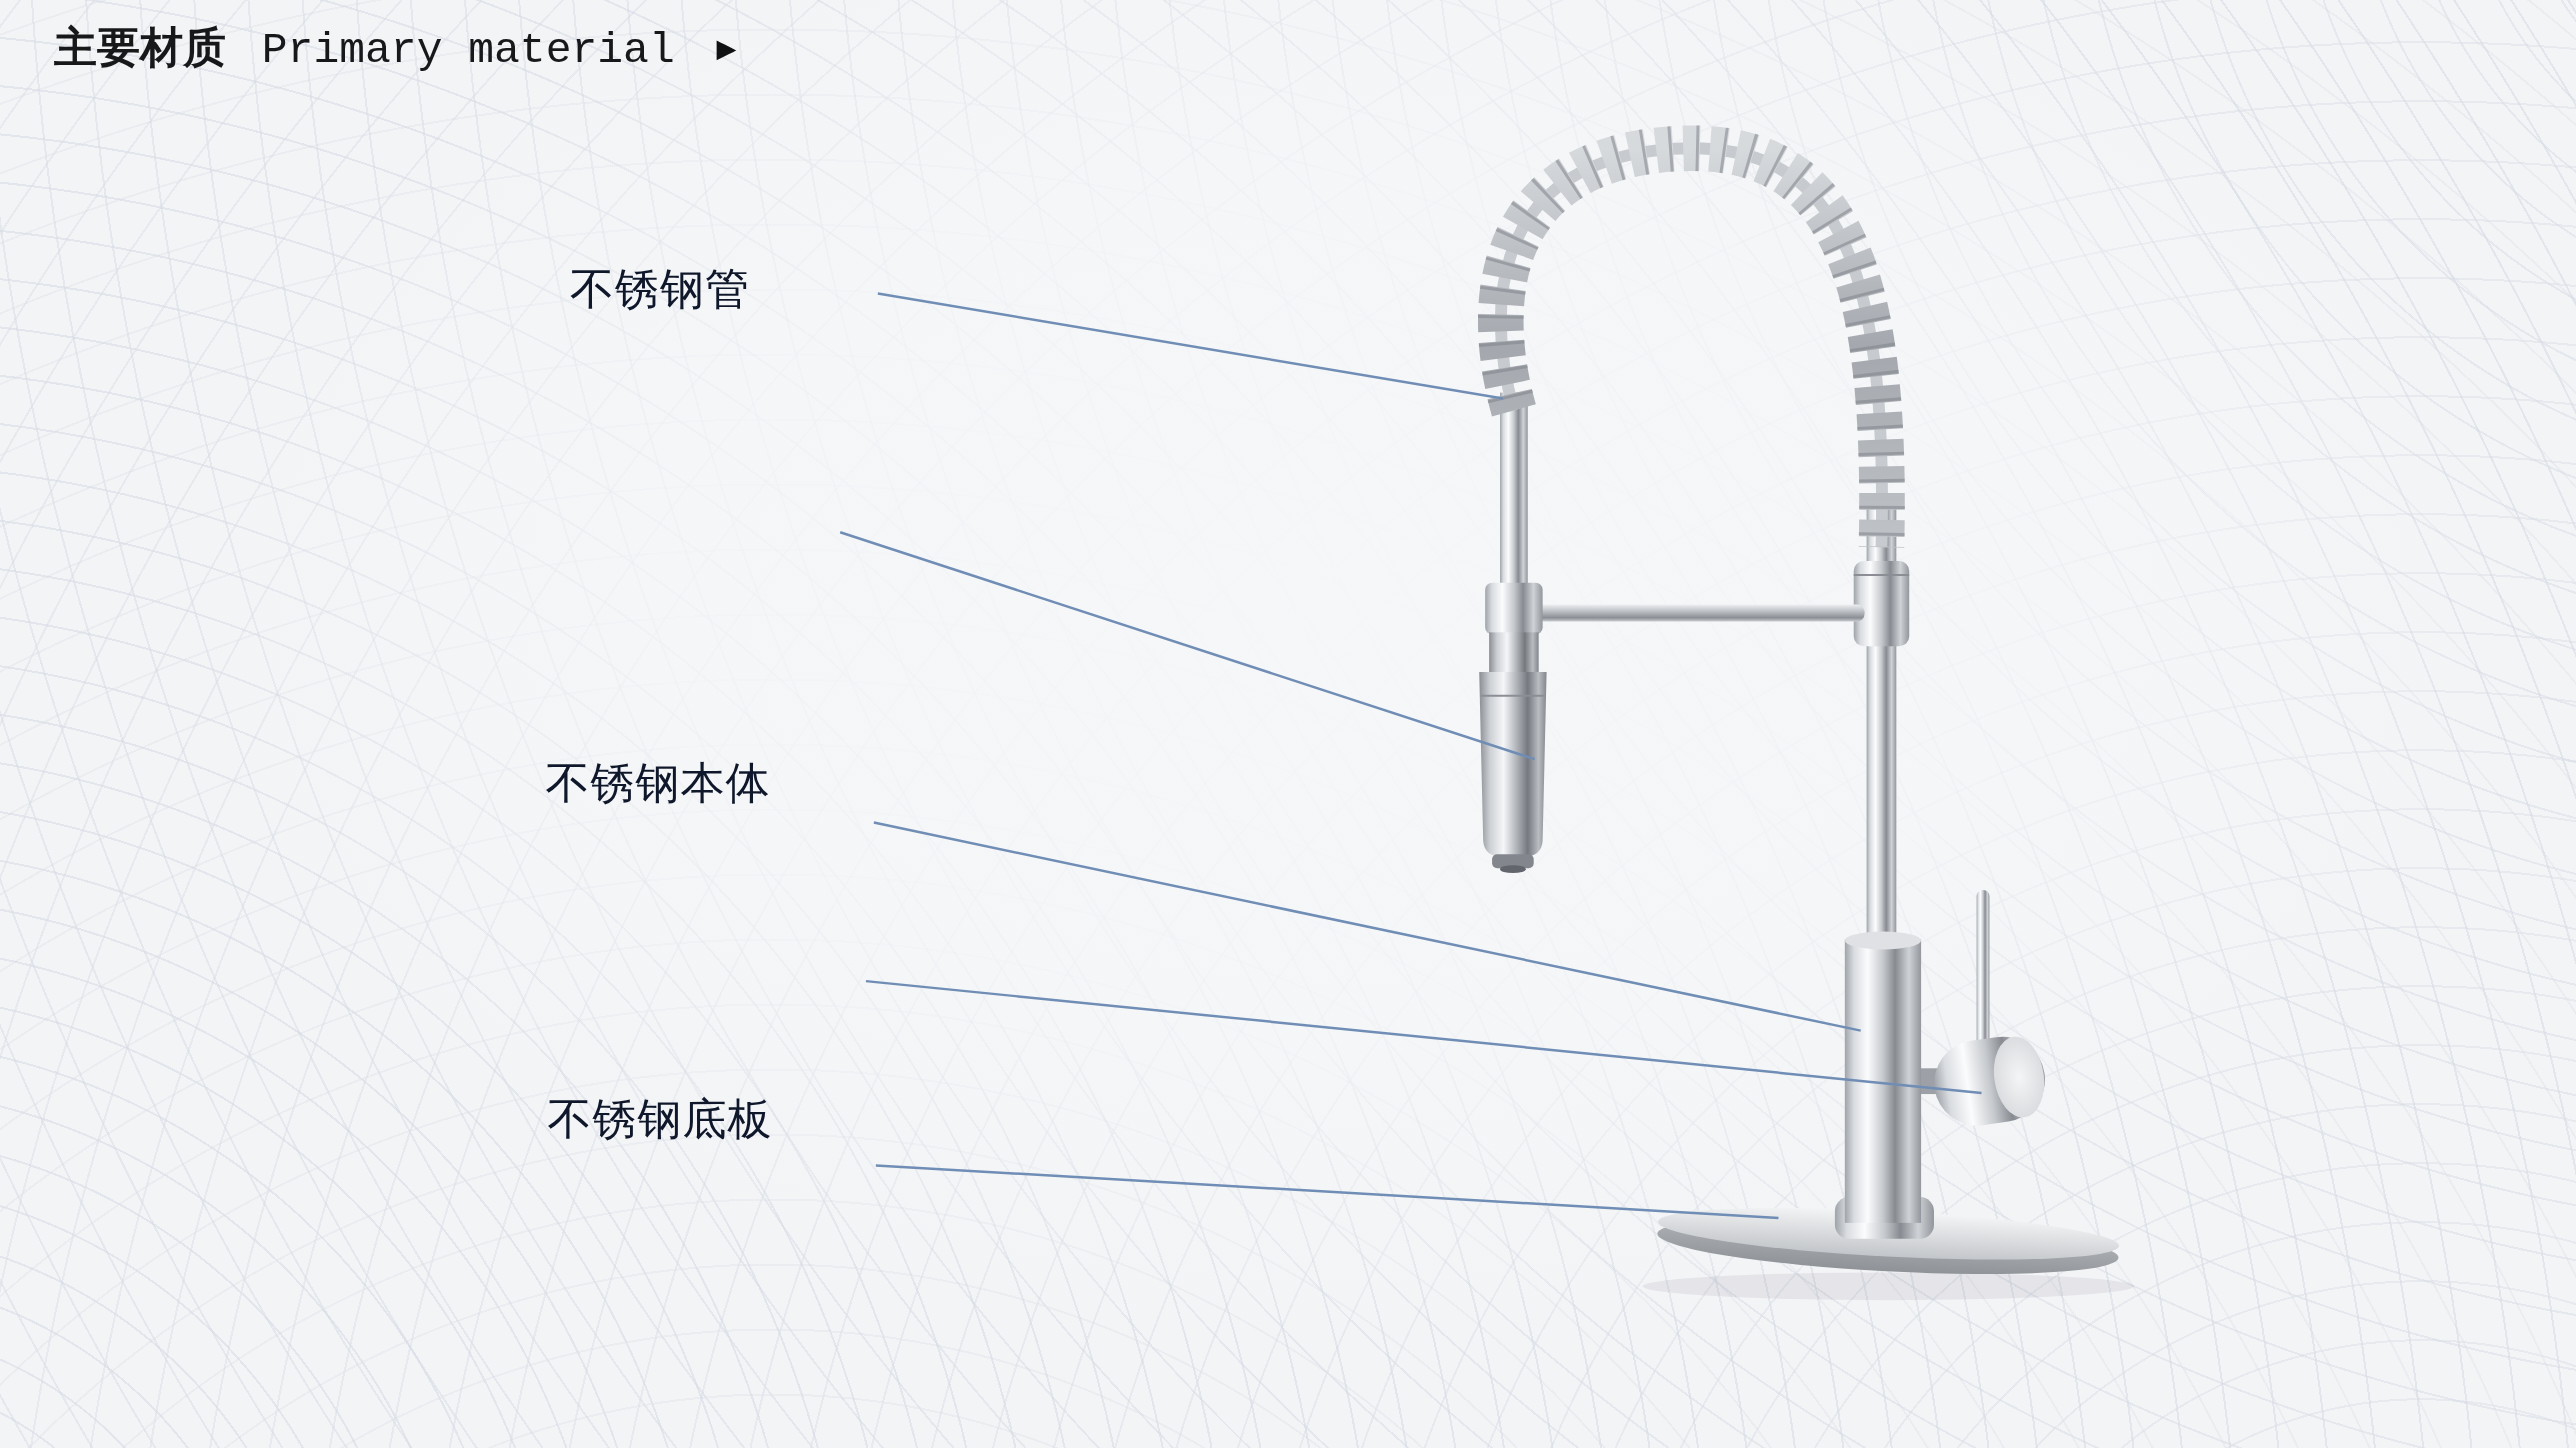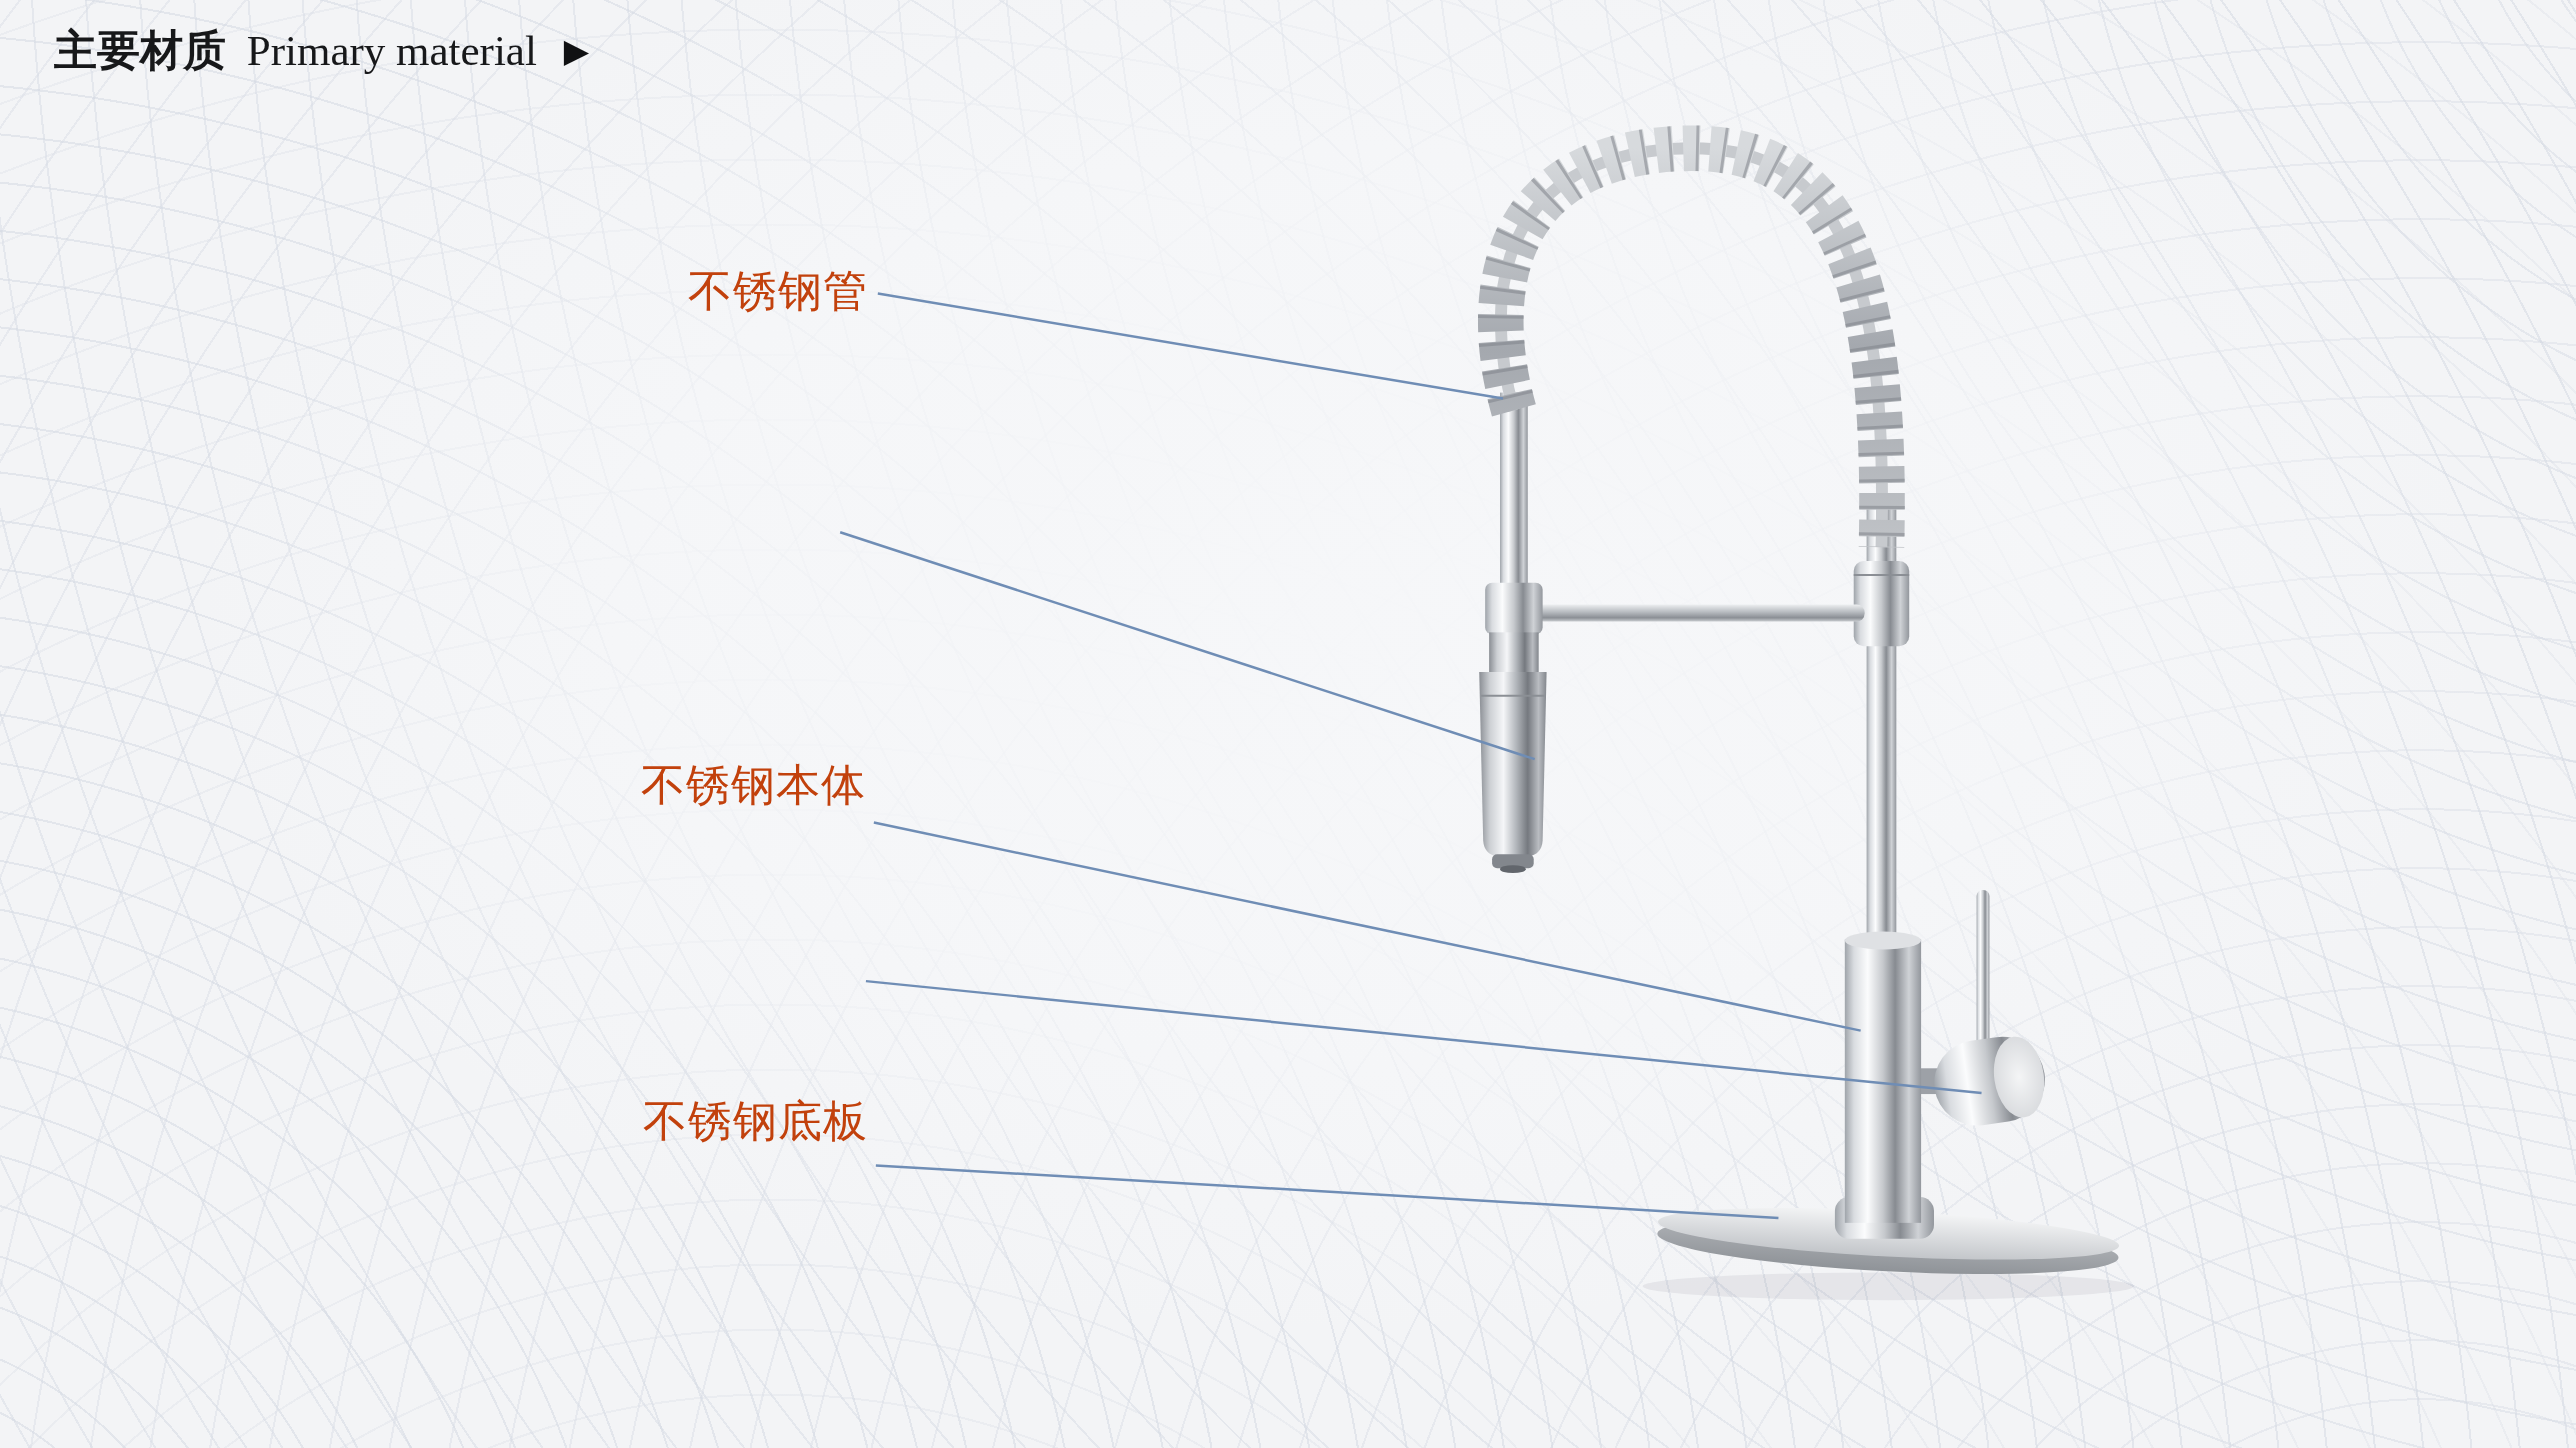--- a/index.html
+++ b/index.html
@@ -6,21 +6,21 @@
     margin: 0;
     padding: 0;
     background: #e9ebee;
   }
   .canvas {
     position: relative;
     width: 2576px;
     height: 1449px;
     overflow: hidden;
     background: #f3f4f6;
-    font-family: Liberation Serif, serif;
+    font-family: Liberation Mono, monospace;
   }
   
   .bg {
     position: absolute;
     inset: 0;
     background-image:
       radial-gradient(ellipse 1486px 941px at 52% 42%, rgba(246,247,249,0.96) 0%, rgba(246,247,249,0.75) 45%, rgba(246,247,249,0) 78%),
       repeating-radial-gradient(circle at -6% 118%, rgba(0,0,0,0) 0 46px, rgba(213,218,227,0.55) 46px 48px),
       repeating-radial-gradient(circle at 110% -12%, rgba(0,0,0,0) 0 52px, rgba(214,219,228,0.5) 52px 54px),
       repeating-radial-gradient(circle at 94% 125%, rgba(0,0,0,0) 0 57px, rgba(216,220,229,0.45) 57px 59px),
@@ -39,24 +39,24 @@
   .t-en { font-weight: 400; margin-left: 10px; }
   .t-arrow {
     font-size: 33px;
     margin-left: 16px;
     color: #101113;
     vertical-align: 3px;
   }
   .label {
     position: absolute;
     width: 416px;
-    text-align: right;
+    text-align: center;
     font-size: 44px;
     line-height: 52px;
-    color: #c2410c;
+    color: #0f172a;
     letter-spacing: 1px;
     white-space: nowrap;
   }
   .l1 { left: 452px; top: 266px; }
   .l2 { left: 416px; top: 504px; }
   .l3 { left: 450px; top: 760px; }
   .l4 { left: 442px; top: 953px; }
   .l5 { left: 452px; top: 1096px; }
   .art {
     position: absolute;

